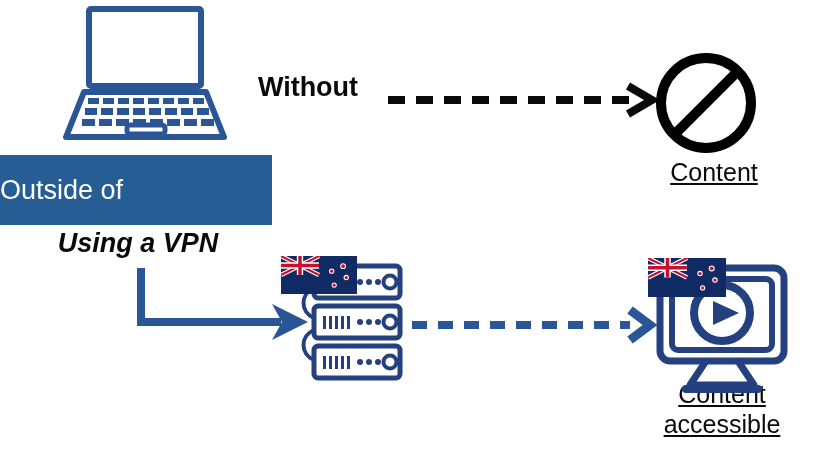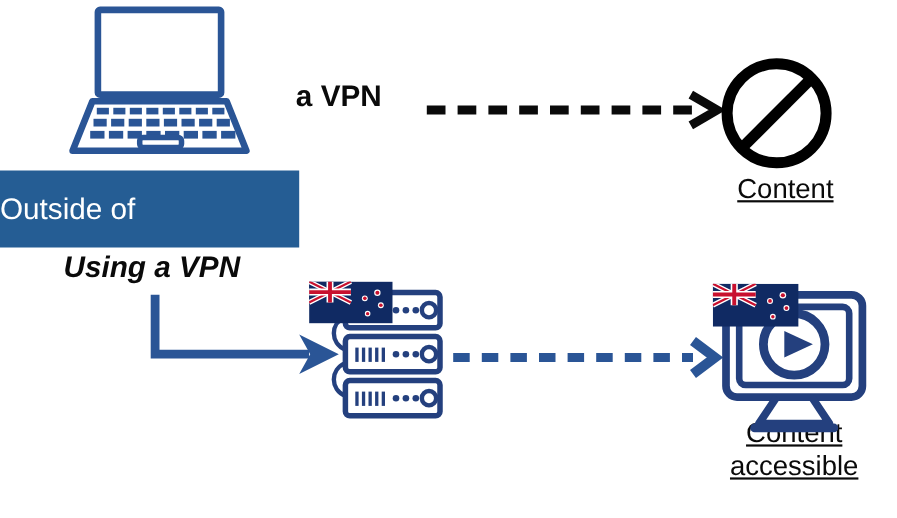--- a/index.html
+++ b/index.html
@@ -78,21 +78,21 @@
 </head>
 <body>
 
 <div id="diagram">
 
   <div class="abs region-box">
     <div class="region-line">Outside of</div>
   </div>
 
   <div class="abs label-bold lbl-without">
-    <div>a VPN</div>
+    <div>Without</div>
   </div>
 
   <div class="abs label-bold lbl-using">Using a VPN</div>
 
   <div class="abs label-plain lbl-notaccess">
     <div>Content</div>
   </div>
 
 
   <div class="abs label-plain lbl-accessible">

